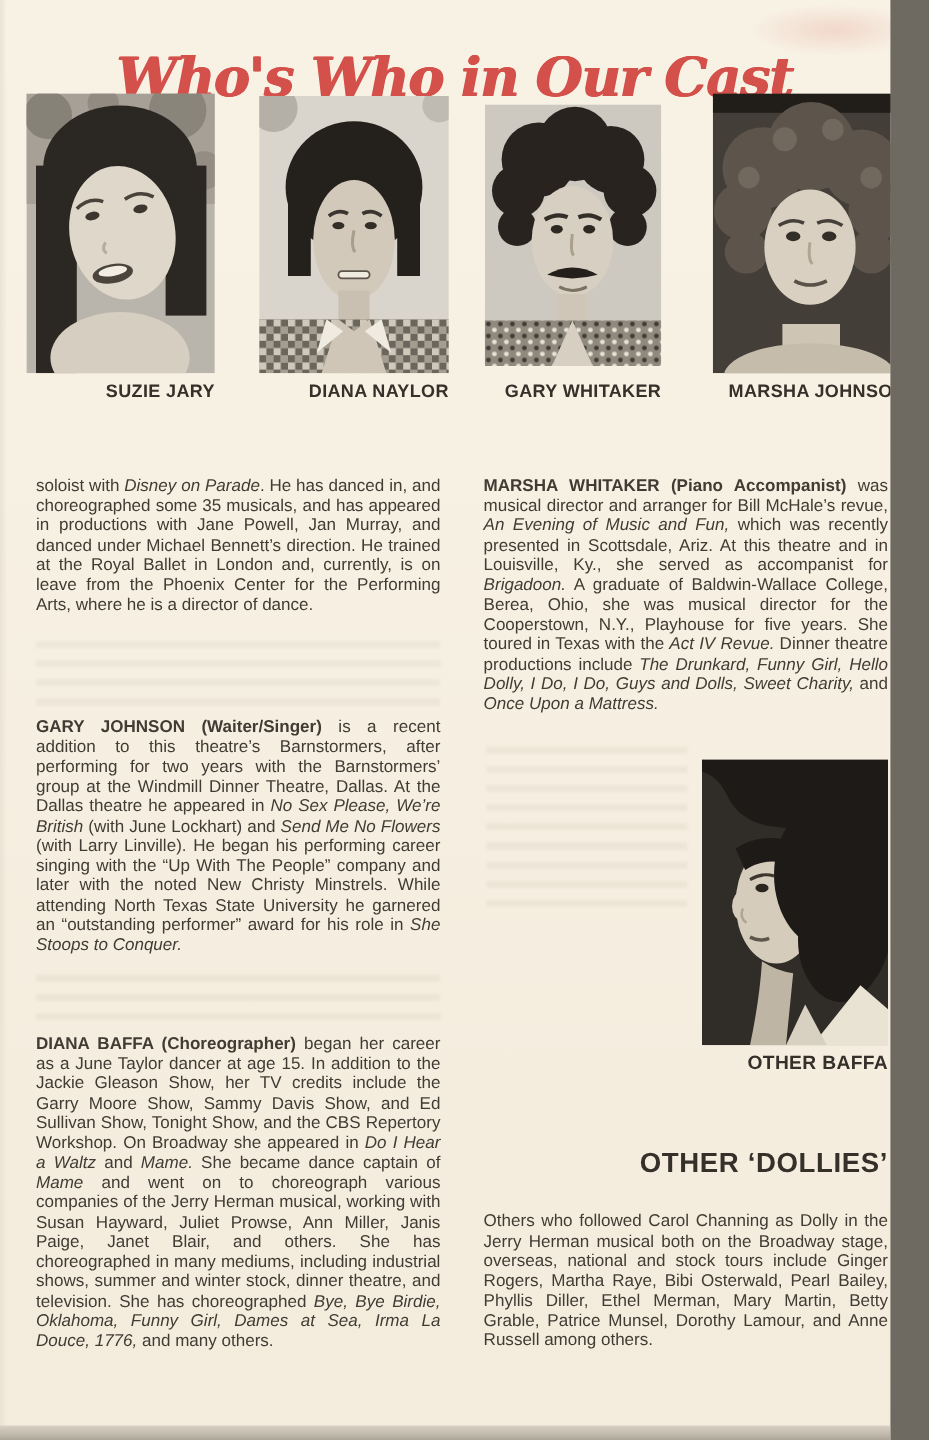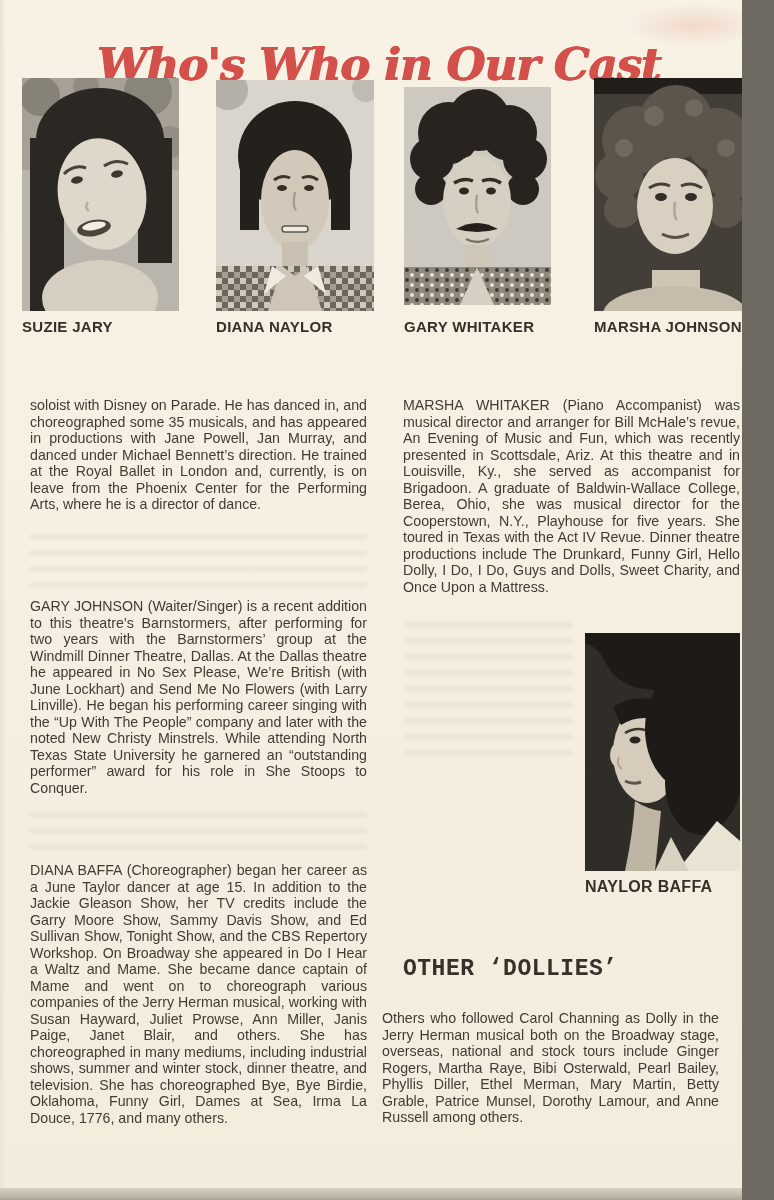--- a/index.html
+++ b/index.html
@@ -14,32 +14,32 @@
     background:linear-gradient(180deg,#d8d1c3 0%,#bdb6a8 70%,#aaa496 100%);}
   .page-title{
     position:absolute;top:8px;left:0;width:100%;padding-left:16px;box-sizing:border-box;
     text-align:center;font-family:"DejaVu Serif",serif;font-style:italic;font-weight:bold;
     font-size:45px;letter-spacing:-1px;color:#d4504a;
     text-shadow:0.6px 0 0 #d4504a, -0.6px 0 0 #d4504a;
   }
   .headshot{position:absolute;margin:0;padding:0;}
   .headshot svg{display:block;width:100%;height:100%;}
   .caption{
-    position:absolute;text-align:left;font-weight:bold;font-size:15px;
+    position:absolute;text-align:right;font-weight:bold;font-size:15px;
     color:#35302a;letter-spacing:.3px;white-space:nowrap;
   }
   .bio{
     position:absolute;margin:0;font-size:14.2px;line-height:16.5px;
     text-align:justify;color:#413b34;
   }
-  .bio .b{font-weight:normal;}
-  .bio .i{}
+  .bio .b{font-weight:bold;}
+  .bio .i{font-style:italic;}
   .dollies-heading{
     position:absolute;font-weight:bold;font-size:23px;color:#35302a;
-    text-align:left;letter-spacing:.5px;white-space:nowrap;font-family:Liberation Mono, monospace;
+    text-align:right;letter-spacing:.5px;white-space:nowrap;
   }
   .ghost{position:absolute;filter:blur(1.3px);pointer-events:none;}
   .ghost-lines{
     background:repeating-linear-gradient(180deg,
       rgba(124,113,95,.13) 0px, rgba(124,113,95,.13) 6px,
       rgba(0,0,0,0) 6px, rgba(0,0,0,0) 16px);
     opacity:.55;
   }
   .ghost-pink{
     background:radial-gradient(ellipse at center, rgba(213,90,85,.22), rgba(213,90,85,0) 72%);
@@ -202,19 +202,19 @@
       </g>
       <path d="M40,100 Q50,94 60,97" stroke="#3c362f" stroke-width="2.5" fill="none"></path>
       <ellipse cx="50" cy="107" rx="5.5" ry="3.5" fill="#2a251f"></ellipse>
       <path d="M34,124 Q31,132 37,136" stroke="#b0a492" stroke-width="2" fill="none"></path>
       <path d="M40,148 Q48,152 56,149" stroke="#5f564b" stroke-width="3" fill="none"></path>
       <path d="M50,168 Q62,176 76,178 L70,238 H40 Q48,200 50,168 Z" fill="#bfb5a4"></path>
       <polygon points="92,238 132,188 155,208 155,238" fill="#e9e3d4"></polygon>
       <polygon points="70,238 86,204 104,238" fill="#d8d0c0"></polygon>
     </svg>
   </figure>
-  <div class="caption" style="left:585px;top:878px;width:155px;font-size:16px">NAYLOR BAFFA</div>
+  <div class="caption" style="left:585px;top:878px;width:155px;font-size:16px">OTHER BAFFA</div>
 
   <div class="dollies-heading" style="left:403px;top:956px;width:337px">OTHER ‘DOLLIES’</div>
-  <p class="bio" style="left:382px;top:1010px;width:337px">Others who followed Carol Channing as Dolly in the Jerry Herman musical both on the Broadway stage, overseas, national and stock tours include Ginger Rogers, Martha Raye, Bibi Osterwald, Pearl Bailey, Phyllis Diller, Ethel Merman, Mary Martin, Betty Grable, Patrice Munsel, Dorothy Lamour, and Anne Russell among others.</p>
+  <p class="bio" style="left:403px;top:1010px;width:337px">Others who followed Carol Channing as Dolly in the Jerry Herman musical both on the Broadway stage, overseas, national and stock tours include Ginger Rogers, Martha Raye, Bibi Osterwald, Pearl Bailey, Phyllis Diller, Ethel Merman, Mary Martin, Betty Grable, Patrice Munsel, Dorothy Lamour, and Anne Russell among others.</p>
 
   <div class="bottom-edge"></div>
 </div>
 
 </body></html>

